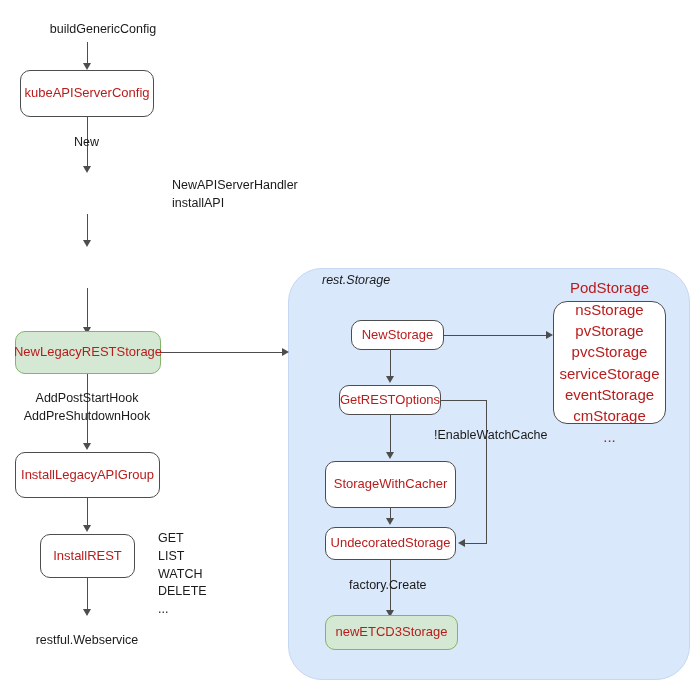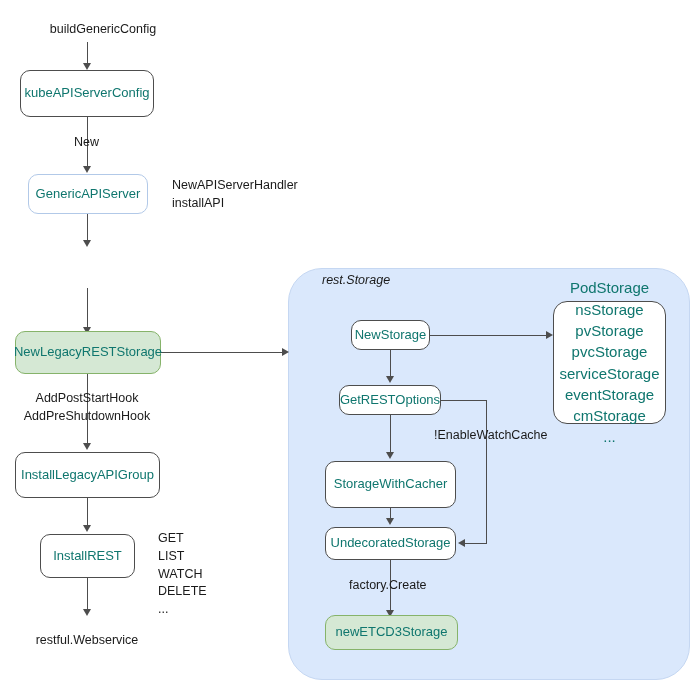--- a/index.html
+++ b/index.html
@@ -24,21 +24,21 @@
     position: absolute;
     box-sizing: border-box;
     display: flex;
     align-items: center;
     justify-content: center;
     text-align: center;
     background: #ffffff;
     border: 1px solid #4d4d4d;
     border-radius: 10px;
     font-size: 13px;
-    color: #0f766e;
+    color: #b91c1c;
     line-height: 1.25;
     padding: 2px 6px;
     z-index: 3;
   }
   .node.green {
     background: #d5e8d4;
     border-color: #86b36a;
   }
   .node.blueborder {
     background: #ffffff;
@@ -129,21 +129,20 @@
 
   <div class="vline" style="left:87px; top:42px; height:23px;"></div>
   <div class="arrowdown" style="left:83px; top:63px;"></div>
 
   <div class="node" style="left:20px; top:70px; width:134px; height:47px;">kubeAPIServerConfig</div>
 
   <div class="vline" style="left:87px; top:117px; height:51px;"></div>
   <div class="arrowdown" style="left:83px; top:166px;"></div>
   <div class="label left" style="left:74px; top:134px;">New</div>
 
-  <div class="node blueborder" style="left:28px; top:174px; width:120px; height:40px;">GenericAPIServer</div>
 
   <div class="label left" style="left:172px; top:177px;">NewAPIServerHandler
 installAPI</div>
 
   <div class="vline" style="left:87px; top:214px; height:28px;"></div>
   <div class="arrowdown" style="left:83px; top:240px;"></div>
 
 
   <div class="vline" style="left:87px; top:288px; height:41px;"></div>
   <div class="arrowdown" style="left:83px; top:327px;"></div>
@@ -168,21 +167,21 @@
   <div class="label left" style="left:158px; top:530px;">GET
 LIST
 WATCH
 DELETE
 ...</div>
 
   <div class="vline" style="left:87px; top:578px; height:33px;"></div>
   <div class="arrowdown" style="left:83px; top:609px;"></div>
   <div class="label center" style="left:7px; top:632px; width:160px;">restful.Webservice</div>
 
-  <div class="node" style="left:351px; top:320px; width:79px; height:30px;">NewStorage</div>
+  <div class="node" style="left:351px; top:320px; width:93px; height:30px;">NewStorage</div>
 
   <div class="hline" style="left:430px; top:335px; width:118px;"></div>
   <div class="arrowright" style="left:546px; top:331px;"></div>
 
   <div class="node list" style="left:553px; top:301px; width:113px; height:123px;">
     <span class="row">PodStorage</span>
     <span class="row">nsStorage</span>
     <span class="row">pvStorage</span>
     <span class="row">pvcStorage</span>
     <span class="row">serviceStorage</span>

